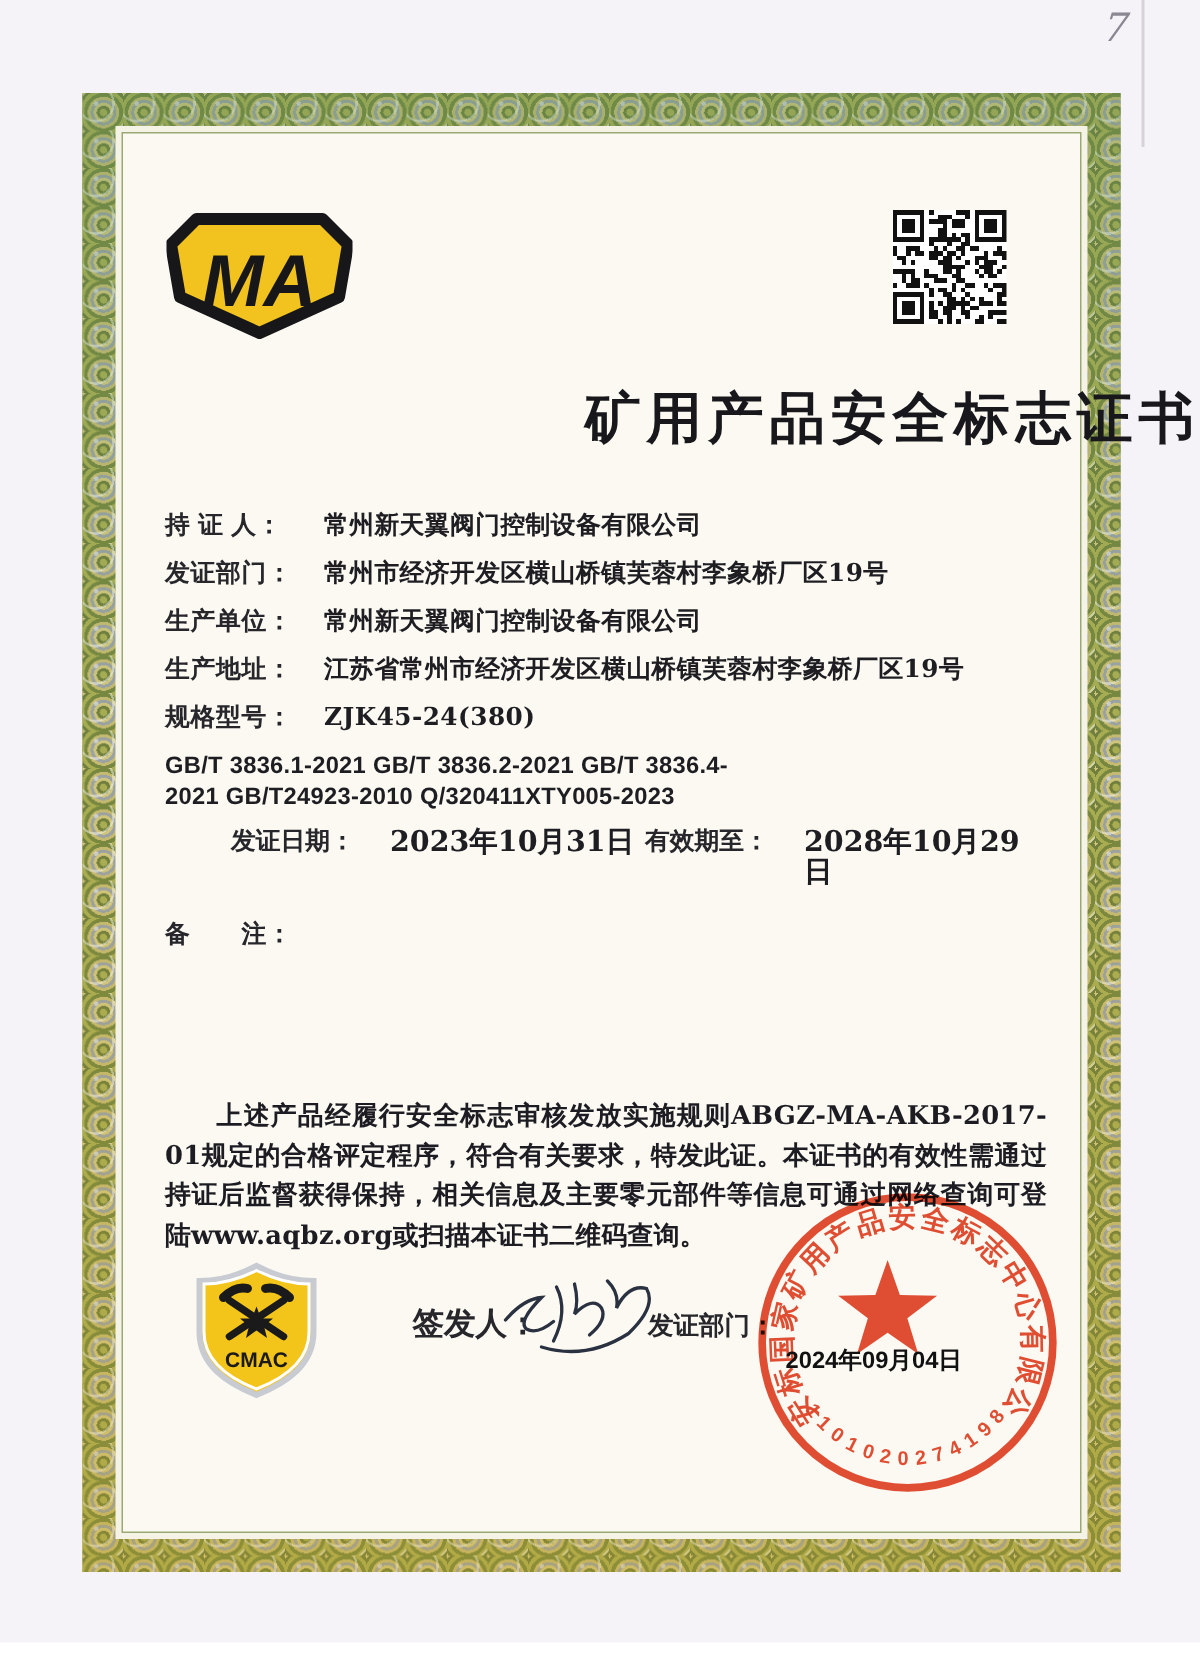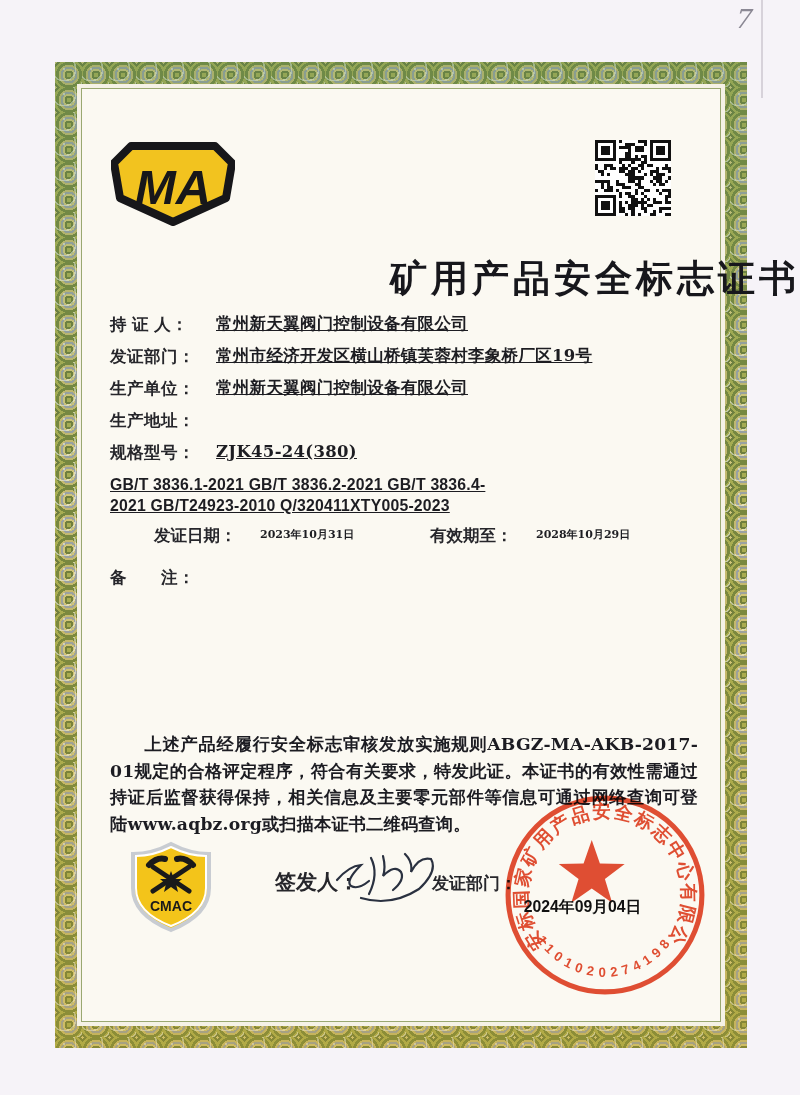--- a/index.html
+++ b/index.html
@@ -26,31 +26,31 @@
   .mark-line{position:absolute;left:300px;top:170px;z-index:3;white-space:nowrap;}
   .mark-label{font-size:18px;color:#222;letter-spacing:1px;}
   .mark-value{font-family:"Liberation Serif",serif;font-size:20px;color:#1d1d22;margin-left:6px;}
   .qr{position:absolute;left:595px;top:140px;width:76px;height:76px;z-index:3;background:#fff;}
 
   .cert-title{position:absolute;left:0;top:254px;width:100%;text-align:right;
     font-size:37px;font-weight:900;color:#17171c;letter-spacing:4px;z-index:3;
     font-family:"Liberation Sans",sans-serif;}
 
   
-  .fields{position:absolute;left:110px;top:314px;width:588px;z-index:3;}
+  .fields{position:absolute;left:110px;top:340px;width:588px;z-index:3;}
   .row{display:flex;align-items:flex-start;margin-bottom:12px;line-height:20px;}
   .flabel{flex:0 0 106px;font-size:16.5px;font-weight:600;color:#26262b;letter-spacing:.5px;}
-  .fvalue{font-size:16.5px;font-weight:700;color:#1d1d22;font-family:"DejaVu Serif",serif;letter-spacing:.3px;text-decoration:underline;}
+  .fvalue{font-size:16.5px;font-weight:700;color:#1d1d22;font-family:"DejaVu Serif",serif;letter-spacing:.3px;}
   .row-std .flabel{flex:0 0 200px;letter-spacing:.5px;}
   .row-std{line-height:21px;margin-bottom:9px;}
   .row-std .fvalue{width:384px;font-family:"Liberation Sans",sans-serif;font-weight:700;font-size:15.8px;letter-spacing:.2px;}
   .row-scope{margin-bottom:18px;}
   .dates-row{display:flex;margin-bottom:22px;line-height:20px;margin-left:44px;}
   .dates-row .dlabel{font-size:16.5px;font-weight:600;color:#26262b;}
-  .dates-row .dvalue{font-size:11px;font-weight:700;font-family:"DejaVu Serif",serif;color:#1d1d22;}
+  .dates-row .dvalue{font-size:19px;font-weight:700;font-family:"DejaVu Serif",serif;color:#1d1d22;}
   .d1{flex:0 0 106px;}.d2{flex:0 0 170px;}.d3{flex:0 0 106px;}
   .remark-row .flabel{flex:0 0 106px;}
 
   
   .statement{position:absolute;left:110px;top:731px;width:588px;z-index:3;
     font-family:"DejaVu Serif",serif;font-weight:700;color:#1c1c22;
     font-size:17.2px;line-height:26.5px;text-align:justify;text-indent:2em;letter-spacing:.2px;}
 
   
   .cmac-logo{position:absolute;left:127px;top:841px;z-index:3;}
@@ -296,20 +296,21 @@
     <div class="row">
       <span class="flabel">发证部门：</span>
       <span class="fvalue">常州市经济开发区横山桥镇芙蓉村李象桥厂区19号</span>
     </div>
     <div class="row">
       <span class="flabel">生产单位：</span>
       <span class="fvalue">常州新天翼阀门控制设备有限公司</span>
     </div>
     <div class="row">
       <span class="flabel">生产地址：</span>
+      <span class="fvalue">江苏省常州市经济开发区横山桥镇芙蓉村李象桥厂区19号</span>
     </div>
     <div class="row">
       <span class="flabel">规格型号：</span>
       <span class="fvalue">ZJK45-24(380)</span>
     </div>
     <div class="row row-std">
       <span class="fvalue">GB/T 3836.1-2021 GB/T 3836.2-2021 GB/T 3836.4-2021 GB/T24923-2010 Q/320411XTY005-2023</span>
     </div>
     <div class="dates-row">
       <span class="dlabel d1">发证日期：</span>

